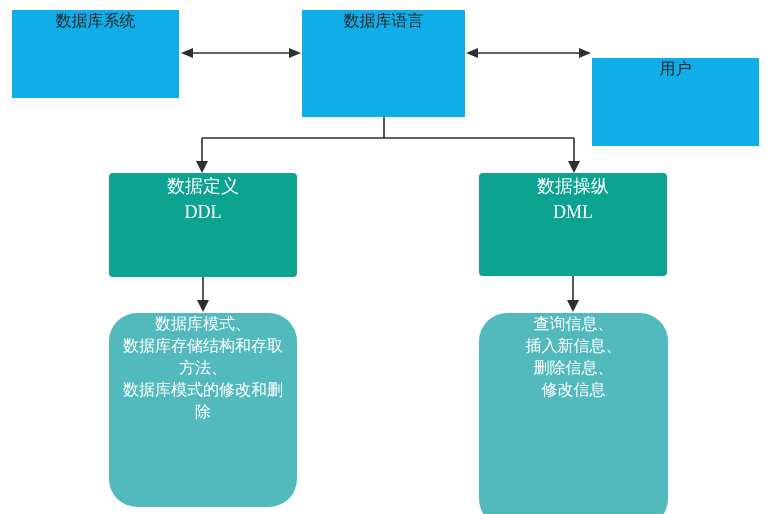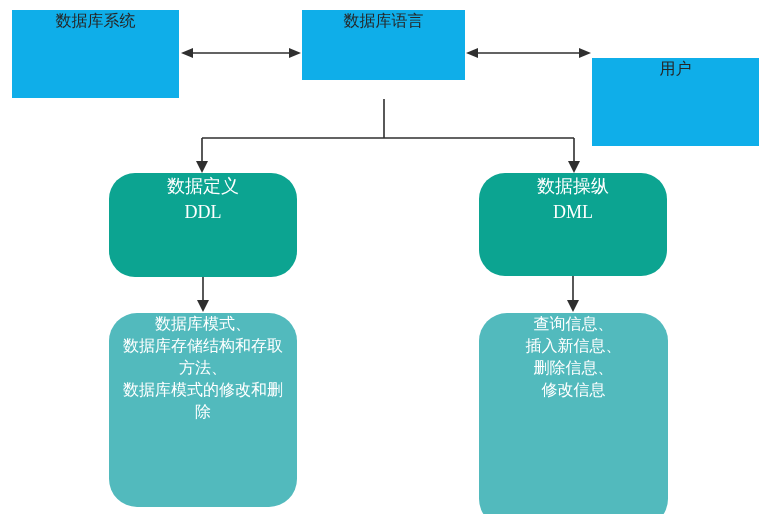--- a/index.html
+++ b/index.html
@@ -44,30 +44,30 @@
   }
   .blue-node {
     color: #262626;
     font-size: 16px;
     line-height: 22px;
   }
   .teal-node {
     color: #ffffff;
     font-size: 18px;
     line-height: 26px;
-    border-radius: 26px;
+    border-radius: 4px;
   }
   .light-node {
     color: #ffffff;
     font-size: 16px;
     line-height: 22px;
     border-radius: 28px;
   }
   .node-database-system { left: 12px;  top: 10px;  width: 167px; height: 88px; }
-  .node-database-language { left: 302px; top: 10px;  width: 163px; height: 70px; }
+  .node-database-language { left: 302px; top: 10px;  width: 163px; height: 107px; }
   .node-user { left: 592px; top: 11px;  width: 167px; height: 88px; margin-top: 47px; }
   .node-ddl { left: 109px; top: 173px; width: 188px; height: 104px; }
   .node-dml { left: 479px; top: 173px; width: 188px; height: 103px; }
   .node-ddl-detail { left: 109px; top: 313px; width: 188px; height: 194px; }
   .node-dml-detail { left: 479px; top: 313px; width: 189px; height: 214px; }
 </style>
 </head>
 <body>
 
 <div class="canvas">

